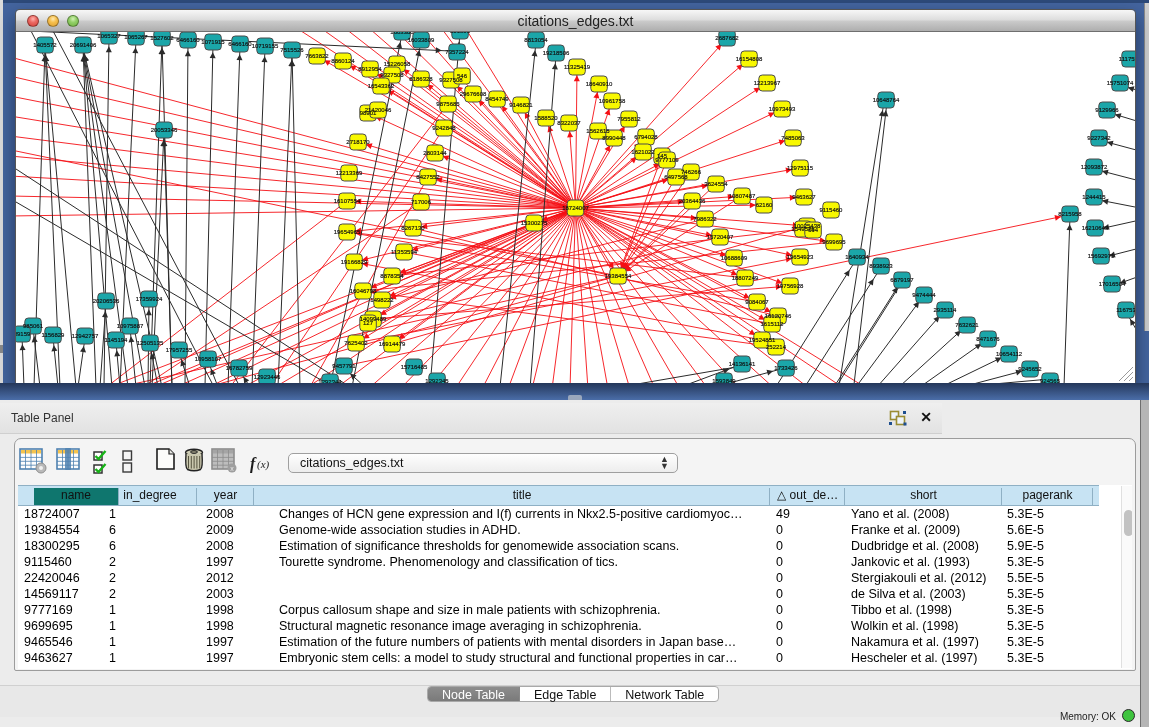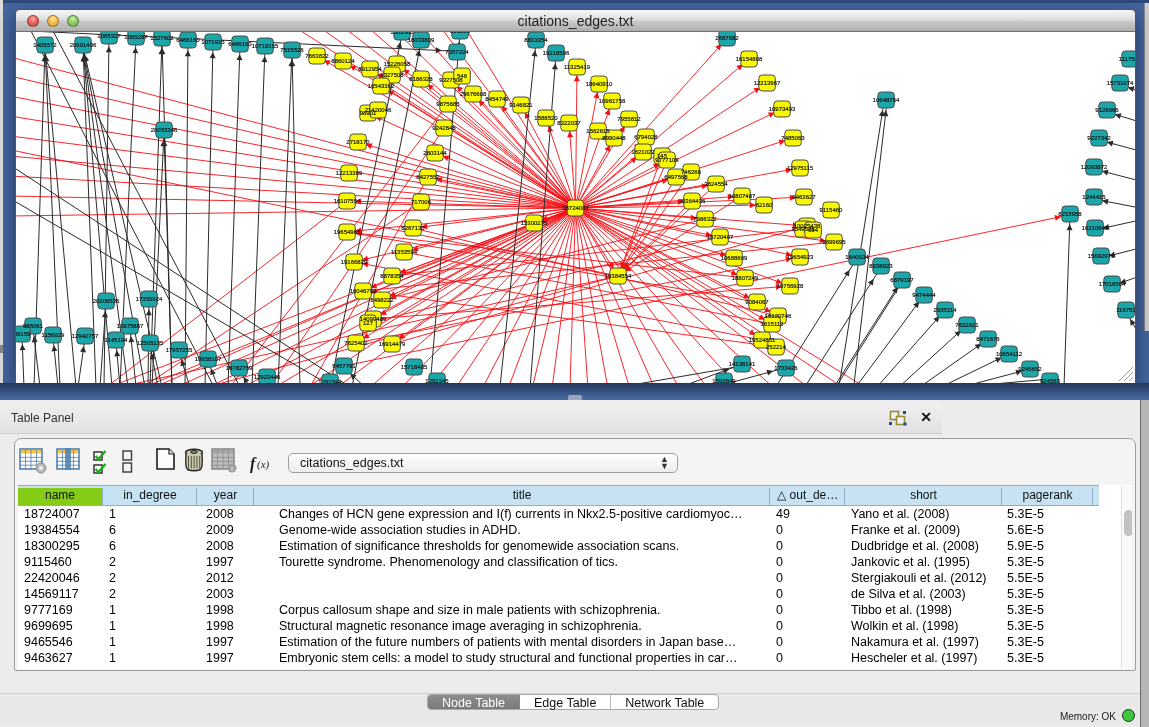--- a/index.html
+++ b/index.html
@@ -27,21 +27,21 @@
 .thead{position:absolute;left:0;top:0;width:1081px;height:21px;background:#c7e3f3;border-top:1px solid #8fb0c4;border-bottom:1px solid #8fb0c4;font-size:12px;color:#111}
 .th{position:absolute;top:2px;text-align:center;border-right:1px solid #8fb0c4;height:17px}
 .trows{position:absolute;left:0;top:22px;width:1098px}
 .tr{position:relative;height:16px;font-size:12.5px;color:#000;white-space:nowrap}
 .c{position:absolute;top:0px;overflow:hidden}
 .c0{left:6px;width:80px}.c1{left:91px;width:90px}.c2{left:188px;width:70px}
 .c3{left:261px;width:480px}.c4{left:758px;width:60px}.c5{left:833px;width:160px}
 .c6{left:989px;width:80px}
 .vsb{position:absolute;left:1103px;top:1px;width:14px;height:182px;background:#fafafa;border-left:1px solid #e0e0e0}
 .vsb .thumb{position:absolute;left:2px;top:24px;width:9px;height:26px;border-radius:5px;background:#c2c2c2}
-.tabs{position:absolute;left:0;top:293px;width:1149px;height:32px;background:#e8e8e8;border-top:1px solid #d0d0d0}
+.tabs{position:absolute;left:0;top:285px;width:1149px;height:32px;background:#e8e8e8;border-top:1px solid #d0d0d0}
 .seg{position:absolute;left:427px;top:0px;height:16px;border:1px solid #a9a9a9;border-radius:4px;background:#fff;font-size:12.5px;color:#111;display:flex}
 .seg div{padding:1px 14px 0;height:100%}
 .seg .on{background:linear-gradient(#8d8d8d,#7a7a7a);color:#fff;border-radius:3px 0 0 3px;border-right:1px solid #888}
 .seg .sep{border-left:1px solid #bbb;padding:0;width:0}
 .mem{position:absolute;right:33px;top:311px;font-size:10px;color:#222}
 .memdot{position:absolute;right:14px;top:309px;width:13px;height:13px;border-radius:50%;background:#3ec43e;border:1.5px solid #2a2a2a}
 .botstrip{position:absolute;left:1140px;top:0px;width:9px;height:327px;background:#b5b5b5;border-left:1px solid #6e6e6e}
 </style></head><body>
 <div class="topline"></div>
 <div class="deskstrip"></div>
@@ -754,21 +754,21 @@
           <line x1="209.5" y1="7" x2="209.5" y2="26" stroke="#8c8c8c" stroke-width="0.8"></line>
           <circle cx="213" cy="25" r="4.5" fill="#9e9e9e"></circle>
           <text x="213" y="28" font-size="7" text-anchor="middle" fill="#e8e8e8">x</text>
           <text x="231" y="26" font-size="16" font-style="italic" font-weight="bold" font-family="Liberation Serif,serif" fill="#1a1a1a">f</text>
           <text x="238" y="25" font-size="11" font-style="italic" font-family="Liberation Serif,serif" fill="#1a1a1a">(x)</text>
         </svg>
       <div class="combo">citations_edges.txt<span class="arrows">▲<br>▼</span></div>
     </div>
     <div class="tablebox">
       <div class="thead">
-        <div class="th" style="left:0;width:85px;background:#84cc16">name</div>
+        <div class="th" style="left:16px;width:85px;background:#0f766e">name</div>
         <div class="th" style="left:86px;width:93px">in_degree</div>
         <div class="th" style="left:180px;width:56px">year</div>
         <div class="th" style="left:257px;width:495px">title</div>
         <div class="th" style="left:753px;width:74px;text-align:left;padding-left:6px">△ out_de…</div>
         <div class="th" style="left:828px;width:156px">short</div>
         <div class="th" style="left:985px;width:90px">pagerank</div>
       </div>
       <div class="trows">
           <div class="tr">
             <div class="c c0">18724007</div>
@@ -796,21 +796,21 @@
             <div class="c c4">0</div>
             <div class="c c5">Dudbridge et al. (2008)</div>
             <div class="c c6">5.9E-5</div>
           </div>
           <div class="tr">
             <div class="c c0">9115460</div>
             <div class="c c1">2</div>
             <div class="c c2">1997</div>
             <div class="c c3">Tourette syndrome. Phenomenology and classification of tics.</div>
             <div class="c c4">0</div>
-            <div class="c c5">Jankovic et al. (1995)</div>
+            <div class="c c5">Jankovic et al. (1993)</div>
             <div class="c c6">5.3E-5</div>
           </div>
           <div class="tr">
             <div class="c c0">22420046</div>
             <div class="c c1">2</div>
             <div class="c c2">2012</div>
             <div class="c c4">0</div>
             <div class="c c5">Stergiakouli et al. (2012)</div>
             <div class="c c6">5.5E-5</div>
           </div>

